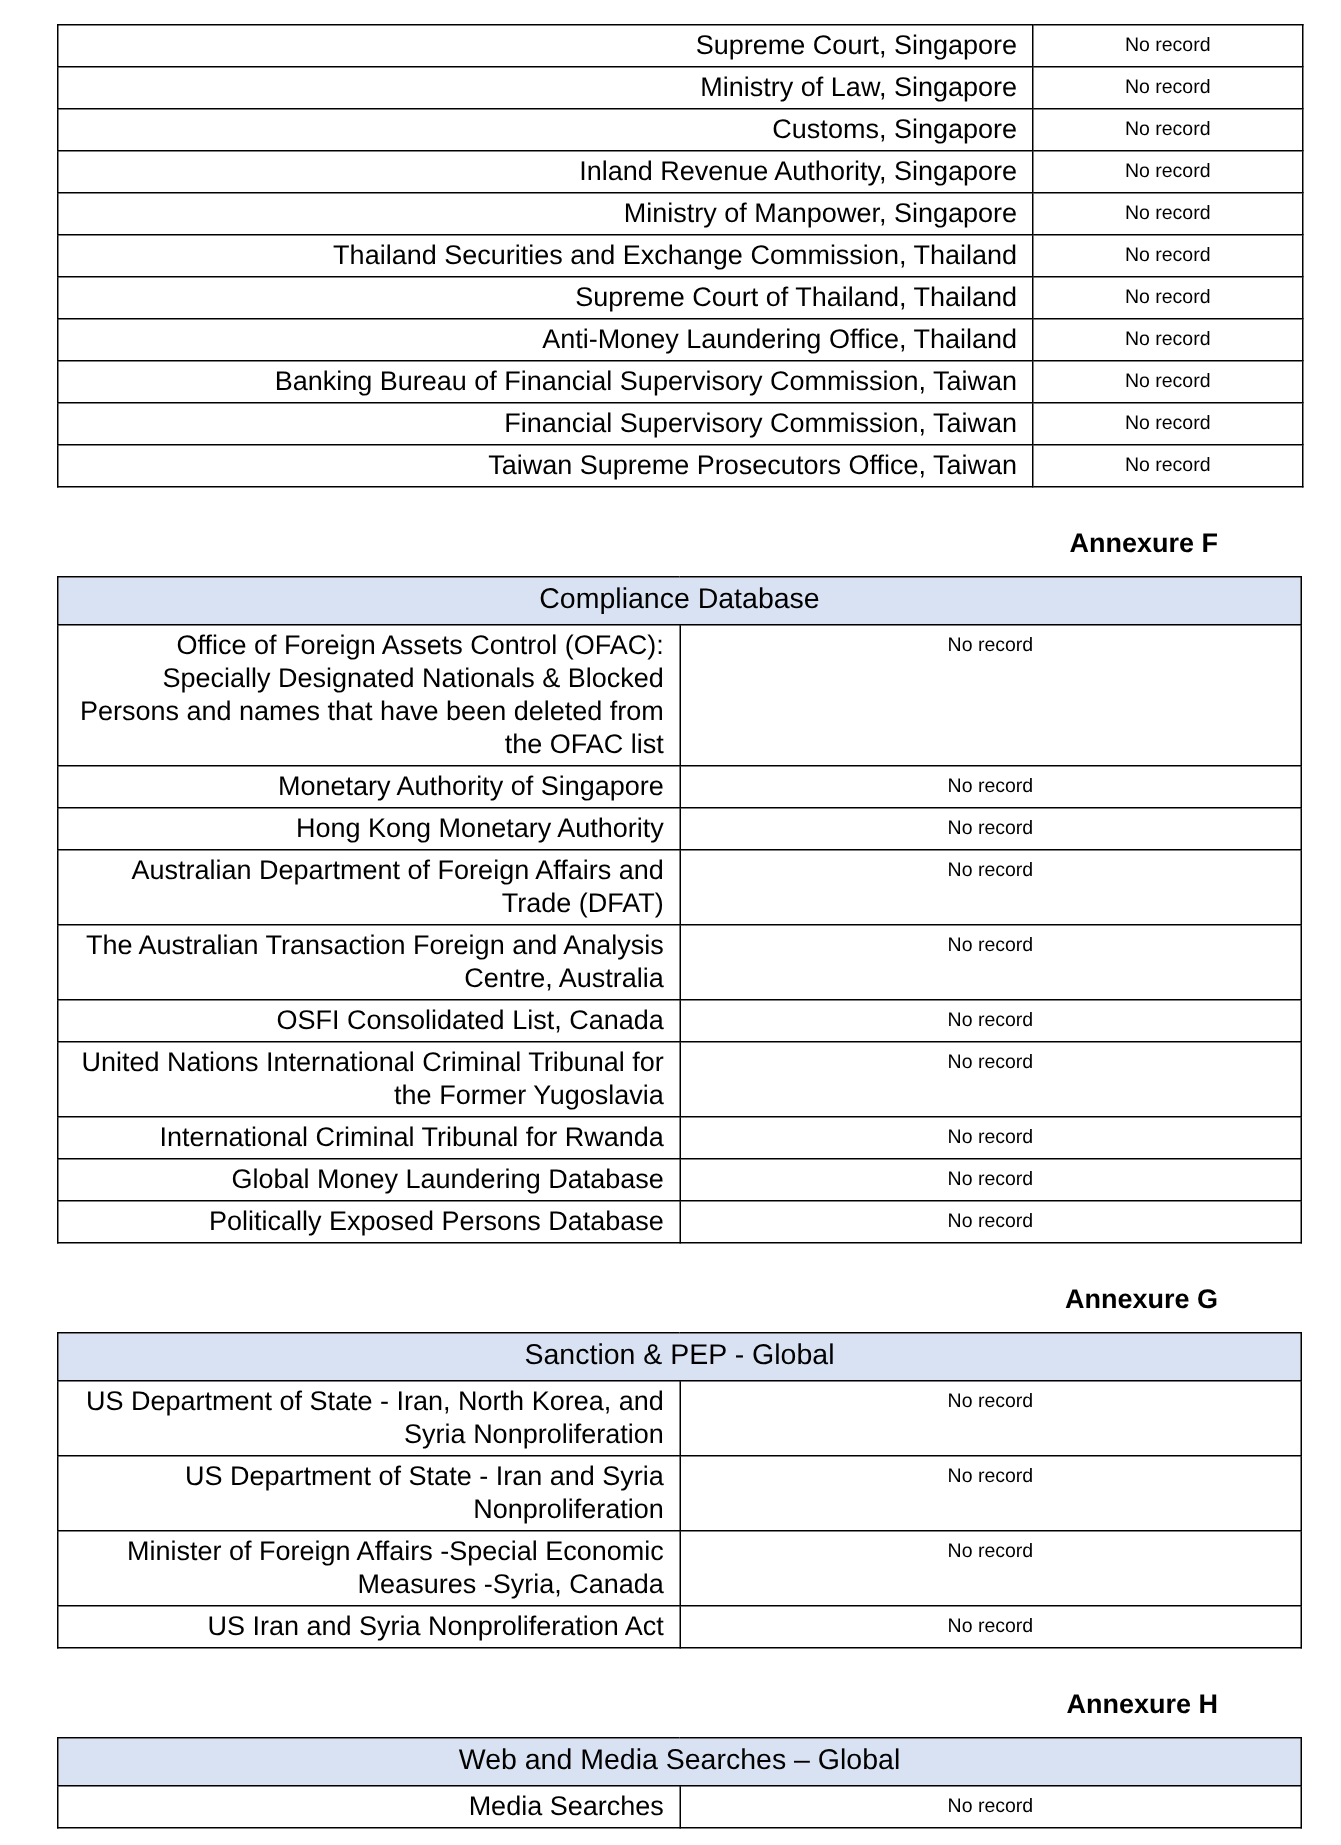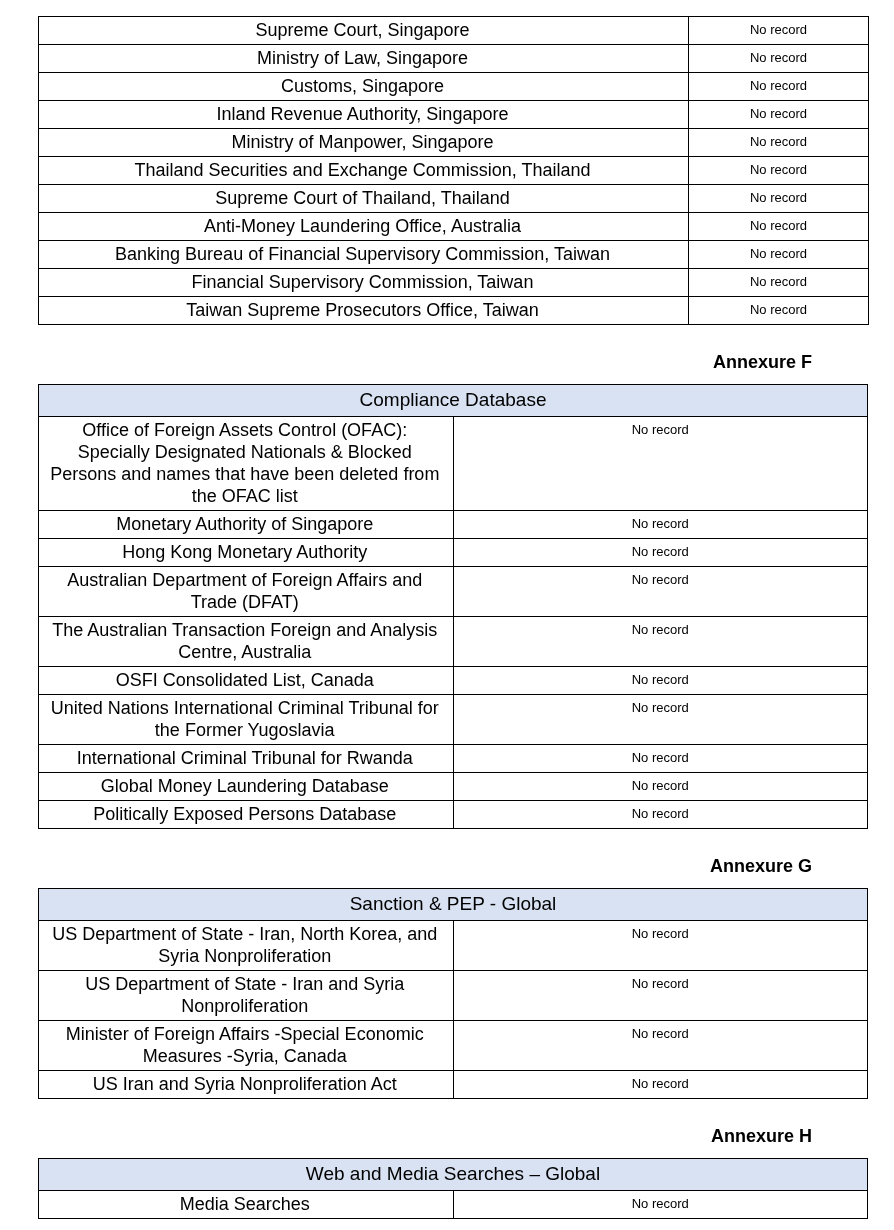--- a/index.html
+++ b/index.html
@@ -37,21 +37,21 @@
     font-size: 19px;
     line-height: 22px;
     padding: 4px 8px 5px 8px;
   }
   .src-cell {
     width: 650px;
     font-size: 18px;
     line-height: 22px;
     padding: 2px 10px 3px 8px;
     vertical-align: top;
-    text-align: center;
+    text-align: right;
   }
   .res-cell {
     width: 180px;
     font-size: 13px;
     line-height: 22px;
     padding: 2px 4px 3px 4px;
     vertical-align: top;
     text-align: center;
   }
 </style>
@@ -84,21 +84,21 @@
           </tr>
           <tr class="record-row">
             <td class="src-cell">Thailand Securities and Exchange Commission, Thailand</td>
             <td class="res-cell">No record</td>
           </tr>
           <tr class="record-row">
             <td class="src-cell">Supreme Court of Thailand, Thailand</td>
             <td class="res-cell">No record</td>
           </tr>
           <tr class="record-row">
-            <td class="src-cell">Anti-Money Laundering Office, Australia</td>
+            <td class="src-cell">Anti-Money Laundering Office, Thailand</td>
             <td class="res-cell">No record</td>
           </tr>
           <tr class="record-row">
             <td class="src-cell">Banking Bureau of Financial Supervisory Commission, Taiwan</td>
             <td class="res-cell">No record</td>
           </tr>
           <tr class="record-row">
             <td class="src-cell">Financial Supervisory Commission, Taiwan</td>
             <td class="res-cell">No record</td>
           </tr>

